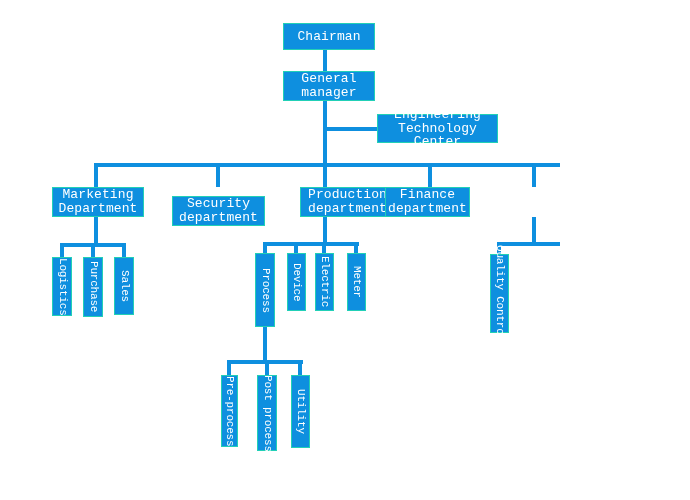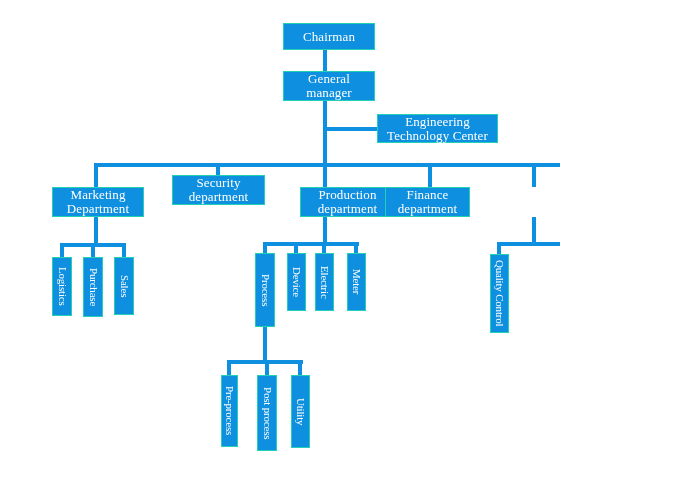--- a/index.html
+++ b/index.html
@@ -1,21 +1,21 @@
 <!DOCTYPE html>
 <html style="--bg: #ffffff; --node-fill: #0e8fdf; --node-border: #22d0b6; --node-text: #ffffff; --line: #0e8fdf;"><head>
 <meta charset="utf-8">
 <style>
   html, body { margin: 0; padding: 0; background: #ffffff; }
   #canvas {
     position: relative;
     width: 560px;
     height: 500px;
     background: var(--bg, #ffffff);
-    font-family: Liberation Serif, serif;
+    font-family: Liberation Mono, monospace;
     overflow: hidden;
   }
   .box {
     position: absolute;
     box-sizing: border-box;
     background: var(--node-fill, #0e8fdf);
     border: 1px solid var(--node-border, #22d0b6);
     color: var(--node-text, #ffffff);
     display: flex;
     align-items: center;
@@ -82,21 +82,21 @@
   <div class="vl" style="left:636px;top:217px;height:25px"></div>
   <div class="hl" style="left:616px;top:242px;width:44px"></div>
   <div class="vl" style="left:616px;top:246px;height:8px"></div>
   <div class="vl" style="left:656px;top:246px;height:8px"></div>
 
   <div class="box" style="left:283px;top:23px;width:92px;height:27px">Chairman</div>
   <div class="box" style="left:377px;top:114px;width:121px;height:29px">Engineering Technology Center</div>
   <div class="box" style="left:283px;top:71px;width:92px;height:30px">General manager</div>
 
   <div class="box" style="left:52px;top:187px;width:92px;height:30px">Marketing Department</div>
-  <div class="box" style="left:172px;top:175px;width:93px;height:30px">Security department</div>
+  <div class="box" style="left:172px;top:196px;width:93px;height:30px">Security department</div>
   <div class="box" style="left:300px;top:187px;width:95px;height:30px">Production department</div>
   <div class="box" style="left:385px;top:187px;width:85px;height:30px">Finance department</div>
 
   <div class="box v" style="left:52px;top:257px;width:20px;height:59px">Logistics</div>
   <div class="box v" style="left:83px;top:257px;width:20px;height:60px">Purchase</div>
   <div class="box v" style="left:114px;top:257px;width:20px;height:58px">Sales</div>
 
   <div class="box v" style="left:255px;top:253px;width:20px;height:74px">Process</div>
   <div class="box v" style="left:287px;top:253px;width:19px;height:58px">Device</div>
   <div class="box v" style="left:315px;top:253px;width:19px;height:58px">Electric</div>

